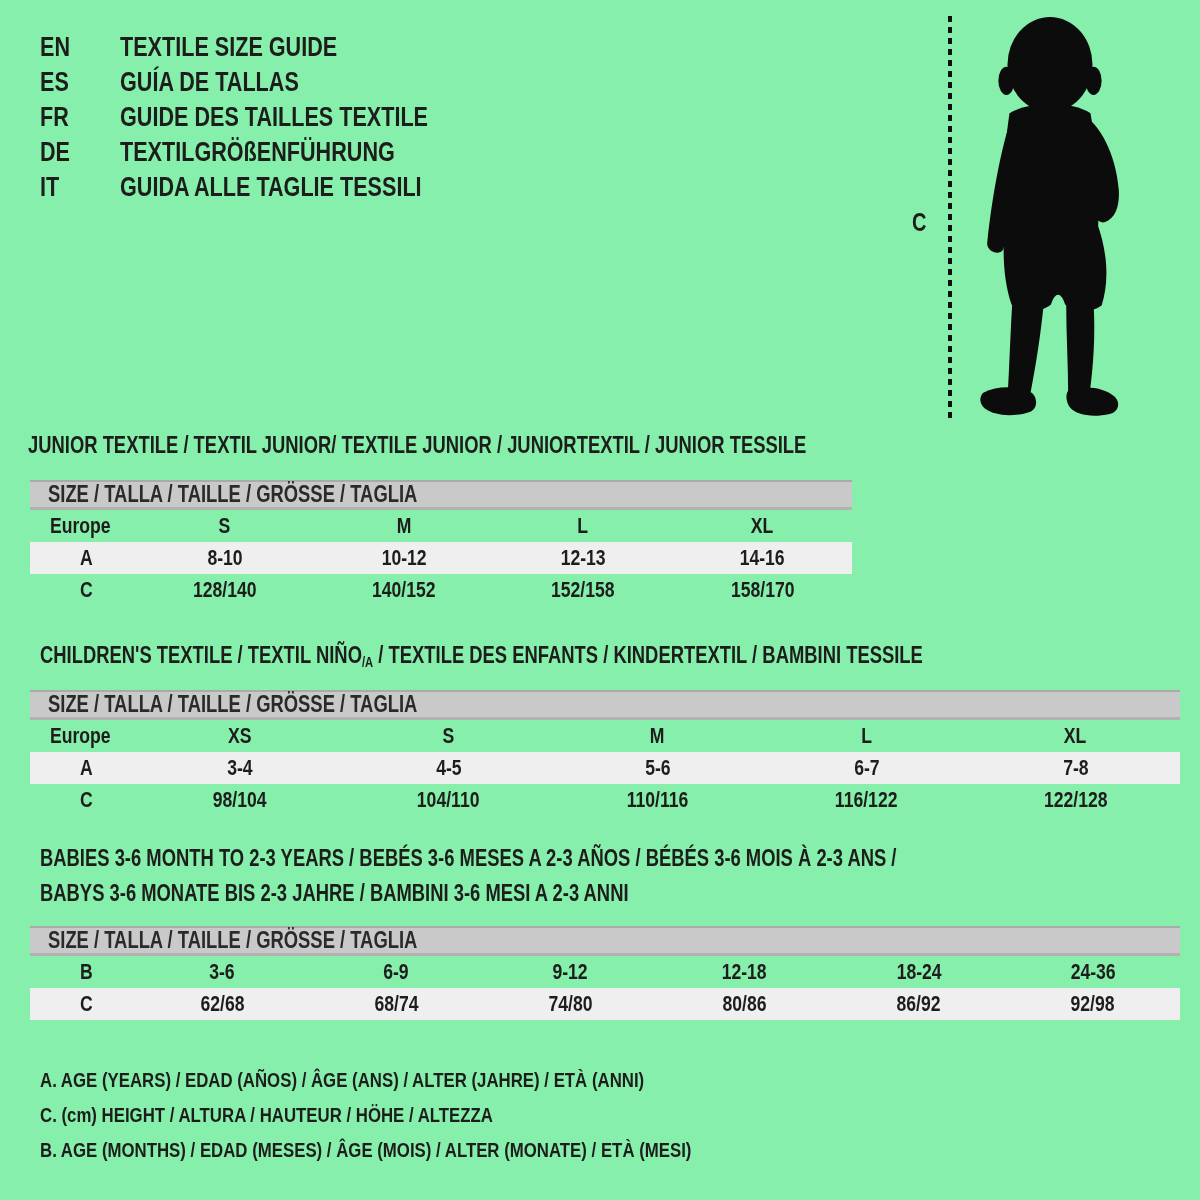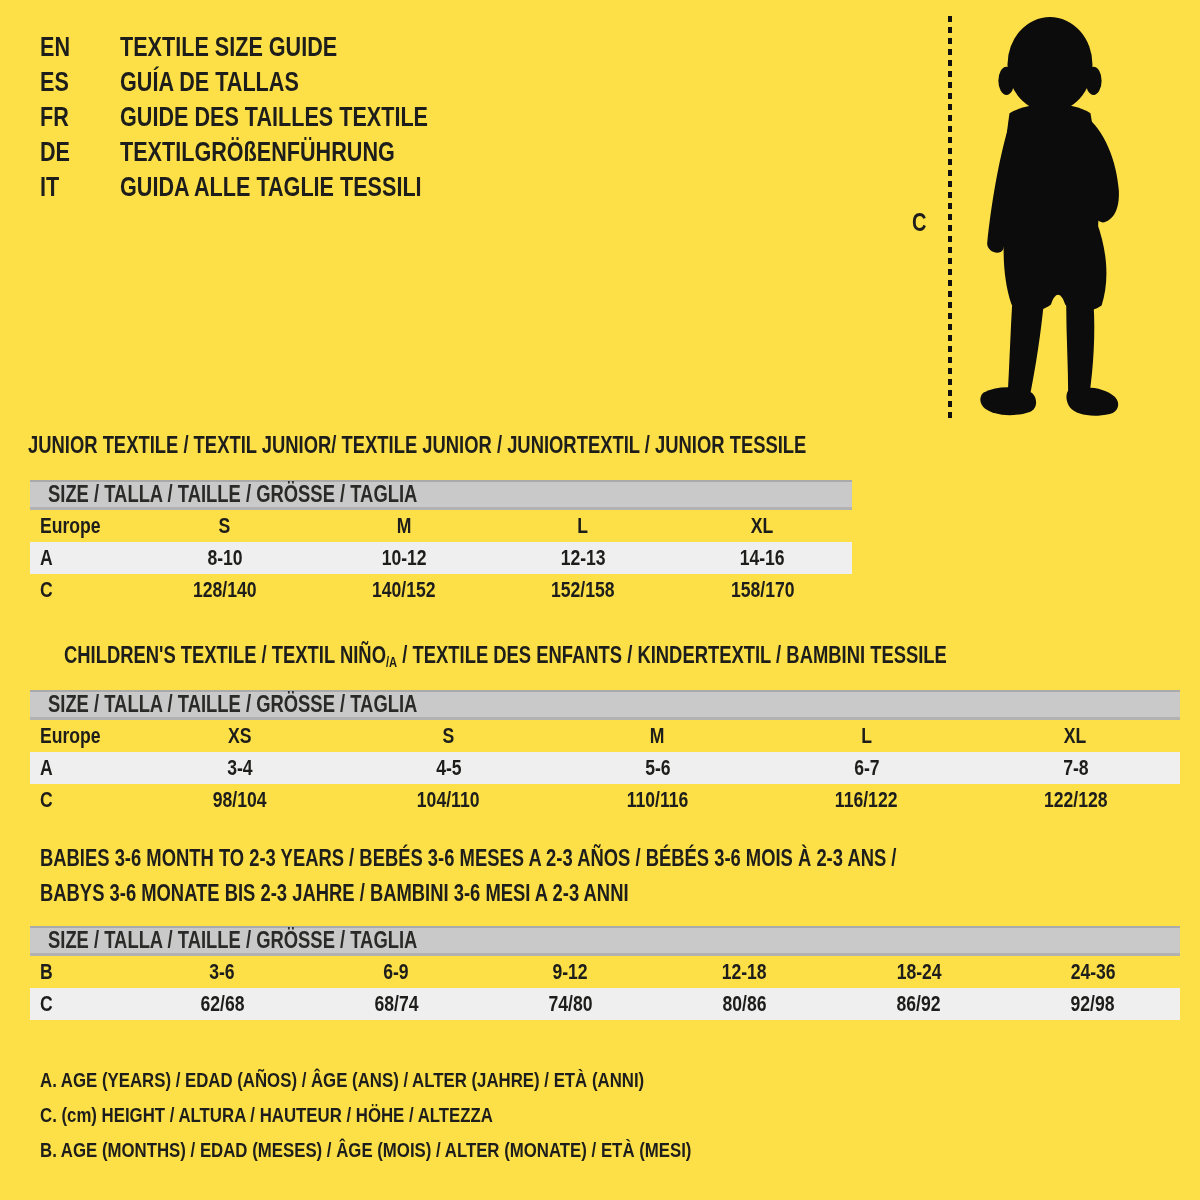--- a/index.html
+++ b/index.html
@@ -5,21 +5,21 @@
   * { margin:0; padding:0; box-sizing:border-box; }
   html,body { background:#ffffff; }
   body {
     font-family:"Liberation Sans", sans-serif;
     font-weight:700;
     color:#1d1d1b;
   }
   #canvas {
     position:relative;
     width:1200px; height:1200px;
-    background:#fde047;
+    background:#86efac;
     overflow:hidden;
   }
   
   .t  { display:inline-block; transform:scaleX(0.8); transform-origin:0 50%; white-space:nowrap; }
   .tc { display:inline-block; transform:scaleX(0.8); transform-origin:50% 50%; white-space:nowrap; }
 
   
   .lang-list { position:absolute; left:40px; top:30px; }
   .lang-row  { display:flex; height:35px; align-items:center; font-size:27px; }
   .lang-code { width:80px; }
@@ -40,21 +40,21 @@
   .tbl-header {
     height:30px; display:flex; align-items:center; padding-left:18px;
     background:#c9c9c9; font-size:23px; color:#2a2a28;
     border-top:2px solid #aaaaaa; border-bottom:3px solid #b2b2b2;
   }
   .tbl-row { display:grid; height:32px; align-items:center; font-size:22px; }
   .tbl-row.alt { background:#efefef; }
   .cols-4 { grid-template-columns:105px repeat(4,1fr); }
   .cols-5 { grid-template-columns:105px repeat(5,1fr); }
   .cols-6 { grid-template-columns:105px repeat(6,1fr); }
-  .cell-label { padding-left:10px; text-align:left; }
+  .cell-label { padding-left:10px; text-align:center; }
   .cell-val   { text-align:center; }
 
   
   .legend { position:absolute; left:40px; top:1068px; }
   .legend-line { height:35px; display:flex; align-items:flex-start; font-size:21px; }
 </style>
 </head>
 <body>
 
 <div id="canvas">
@@ -123,21 +123,21 @@
     </div>
     <div class="tbl-row cols-4">
       <span class="cell-label"><span class="t">C</span></span>
       <span class="cell-val"><span class="tc">128/140</span></span>
       <span class="cell-val"><span class="tc">140/152</span></span>
       <span class="cell-val"><span class="tc">152/158</span></span>
       <span class="cell-val"><span class="tc">158/170</span></span>
     </div>
   </div>
 
-  <div class="sec-title" style="left:40px; top:642px;margin-left:24px;">
+  <div class="sec-title" style="left:40px; top:642px;">
     <span class="t"><span>CHILDREN'S TEXTILE / TEXTIL NIÑO</span><span class="sub-a">/A</span><span> / TEXTILE DES ENFANTS / KINDERTEXTIL / BAMBINI TESSILE</span></span>
   </div>
   <div class="size-table" style="top:690px; width:1150px;">
     <div class="tbl-header">
       <span class="t">SIZE / TALLA / TAILLE / GRÖSSE / TAGLIA</span>
     </div>
     <div class="tbl-row cols-5">
       <span class="cell-label"><span class="t">Europe</span></span>
       <span class="cell-val"><span class="tc">XS</span></span>
       <span class="cell-val"><span class="tc">S</span></span>

